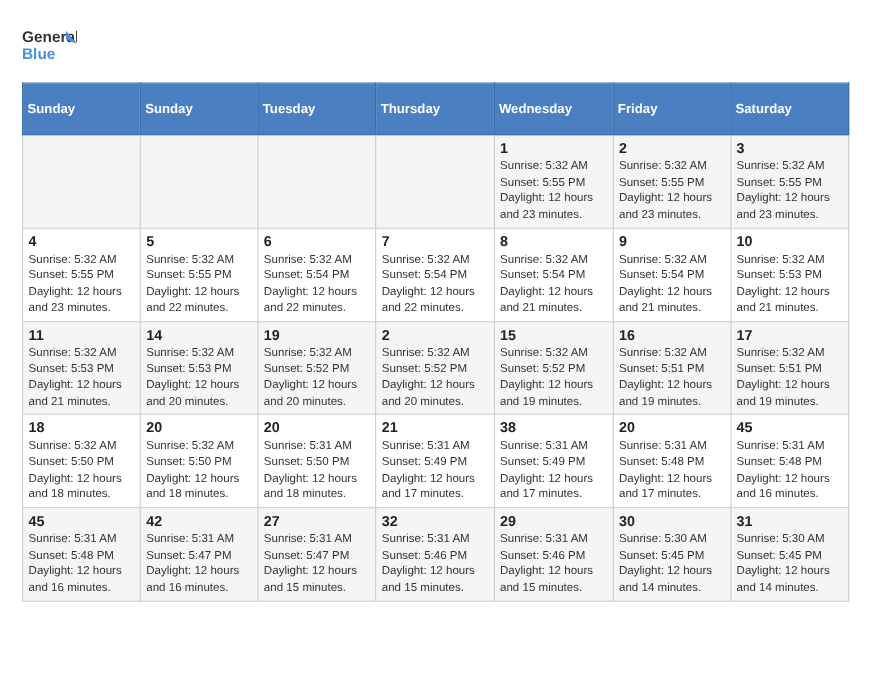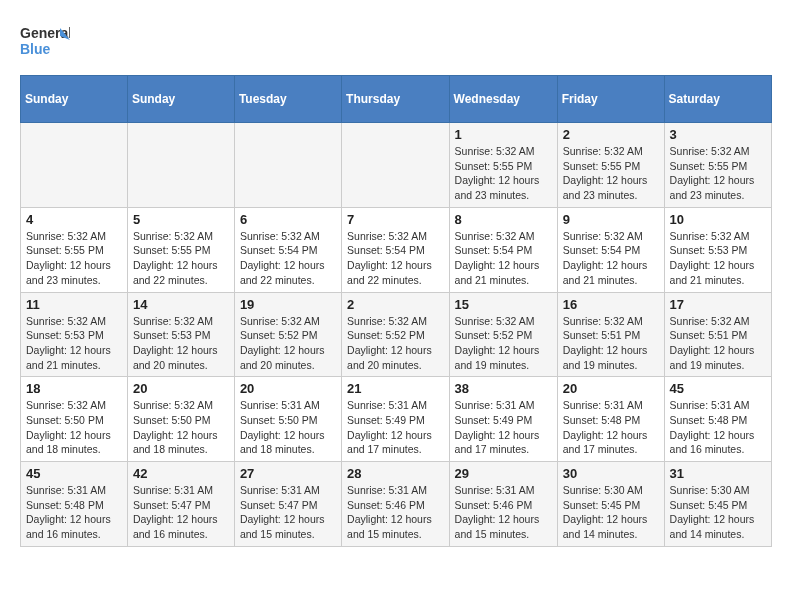--- a/index.html
+++ b/index.html
@@ -307,21 +307,21 @@
 and 16 minutes.</div>
         </td>
         <td>
           <span class="day-number">27</span>
           <div class="day-info" style="white-space: pre-line;">Sunrise: 5:31 AM
 Sunset: 5:47 PM
 Daylight: 12 hours
 and 15 minutes.</div>
         </td>
         <td>
-          <span class="day-number">28</span>
+          <span class="day-number">32</span>
           <div class="day-info" style="white-space: pre-line;">Sunrise: 5:31 AM
 Sunset: 5:46 PM
 Daylight: 12 hours
 and 15 minutes.</div>
         </td>
         <td>
           <span class="day-number">29</span>
           <div class="day-info" style="white-space: pre-line;">Sunrise: 5:31 AM
 Sunset: 5:46 PM
 Daylight: 12 hours

